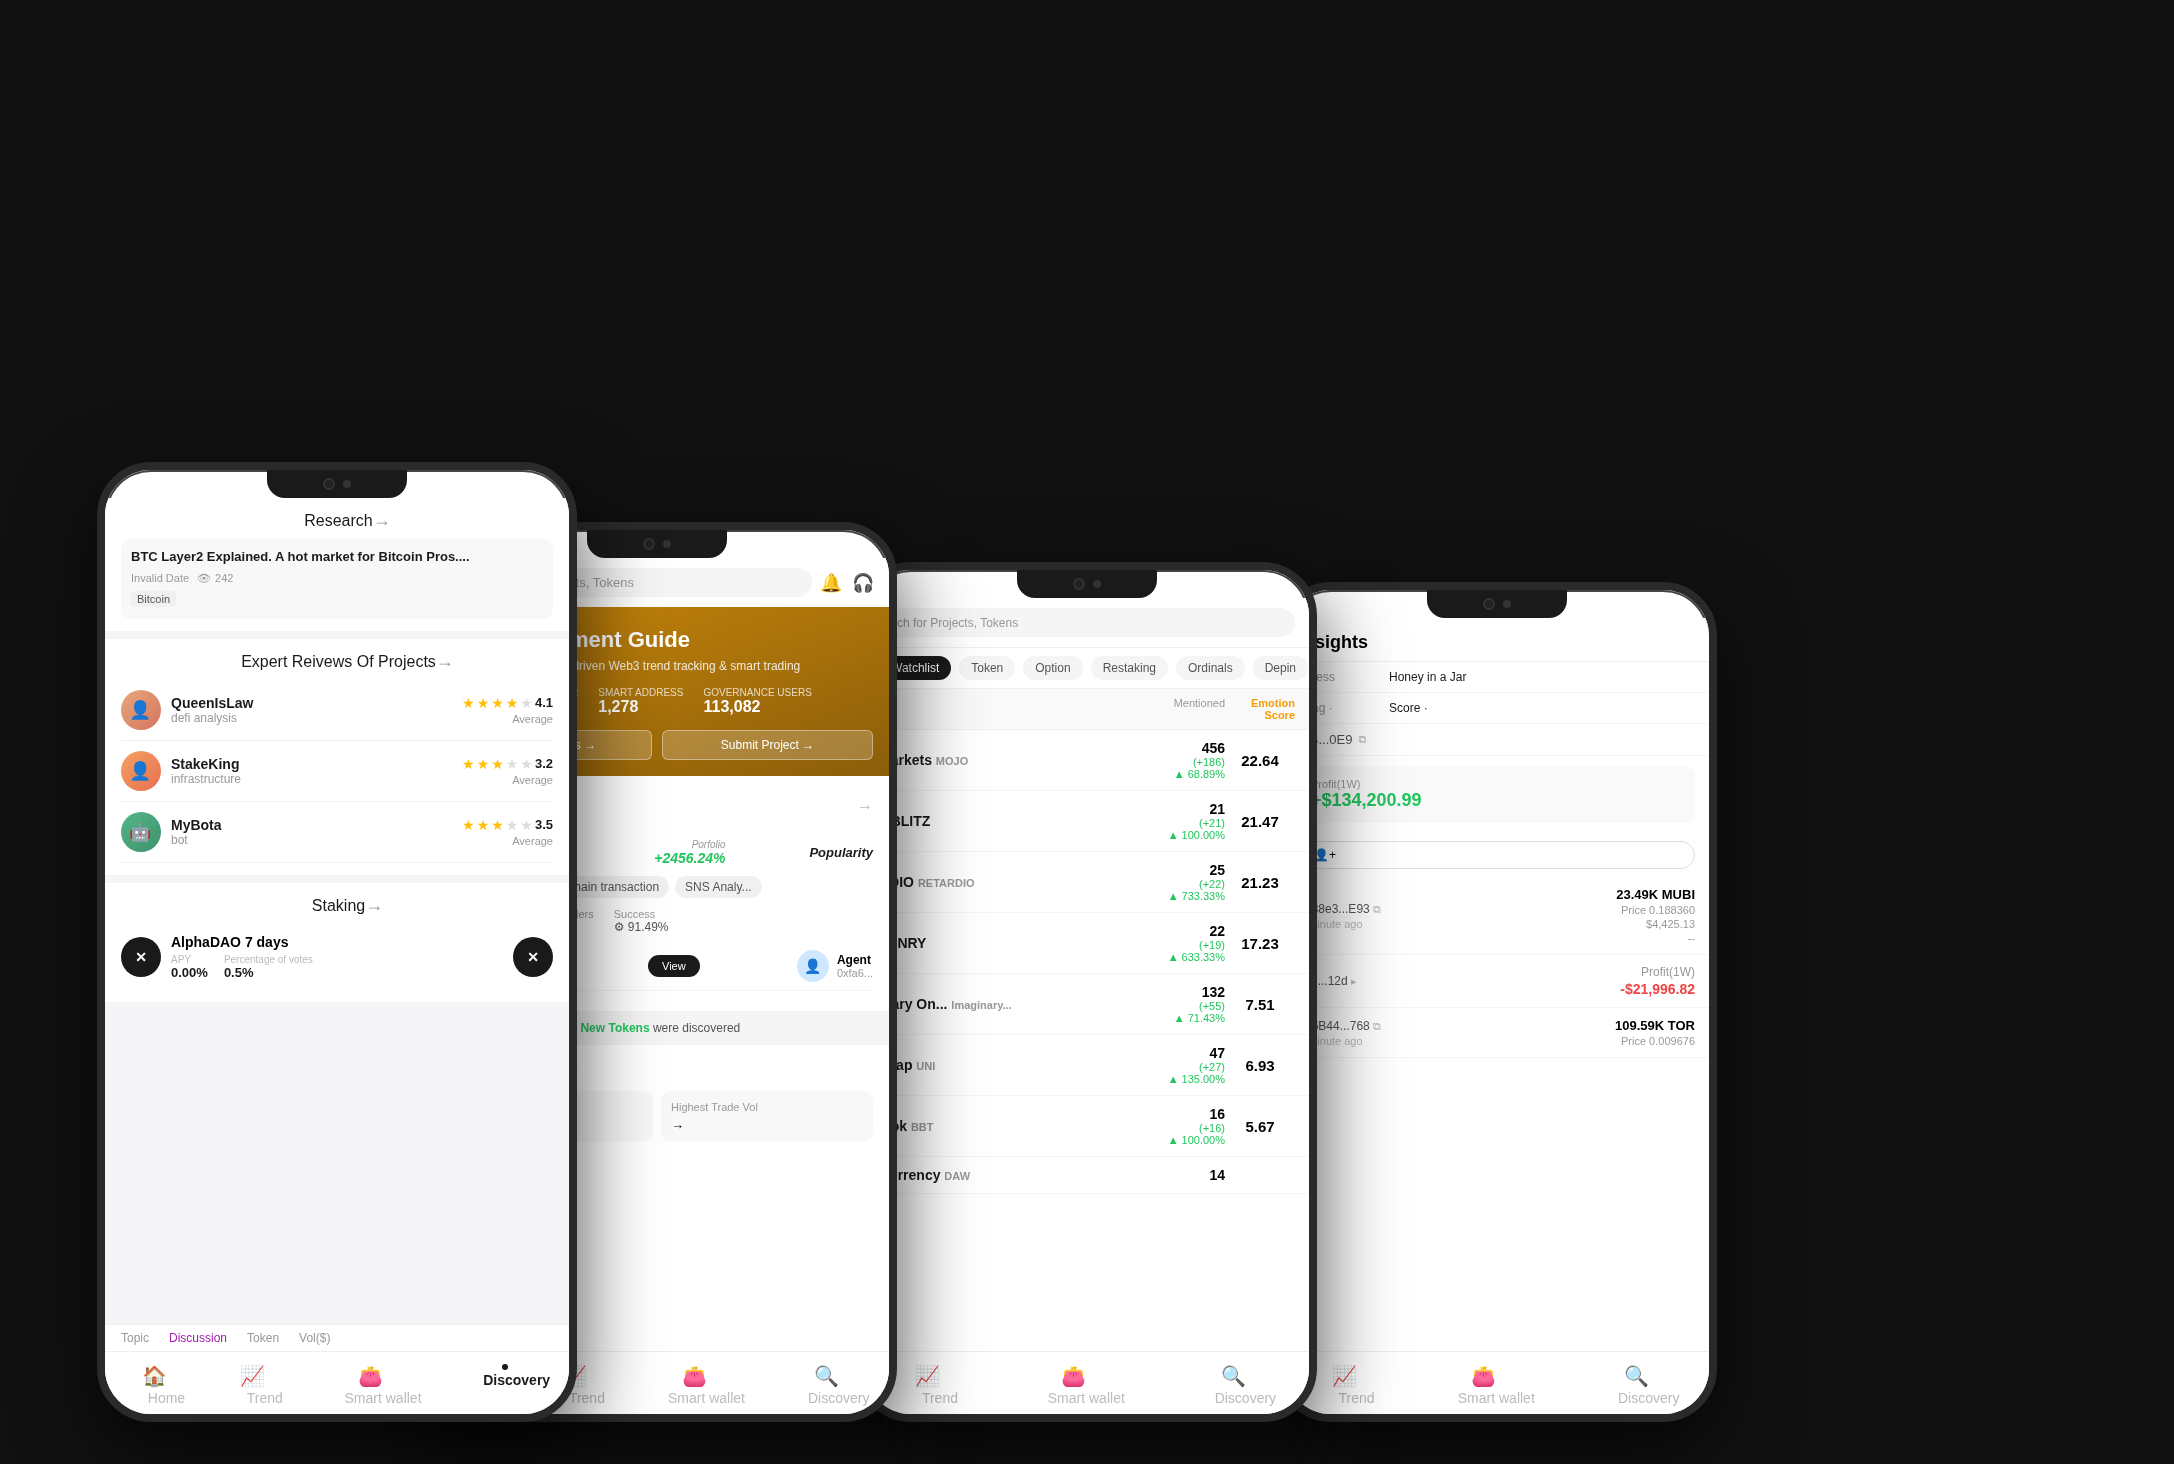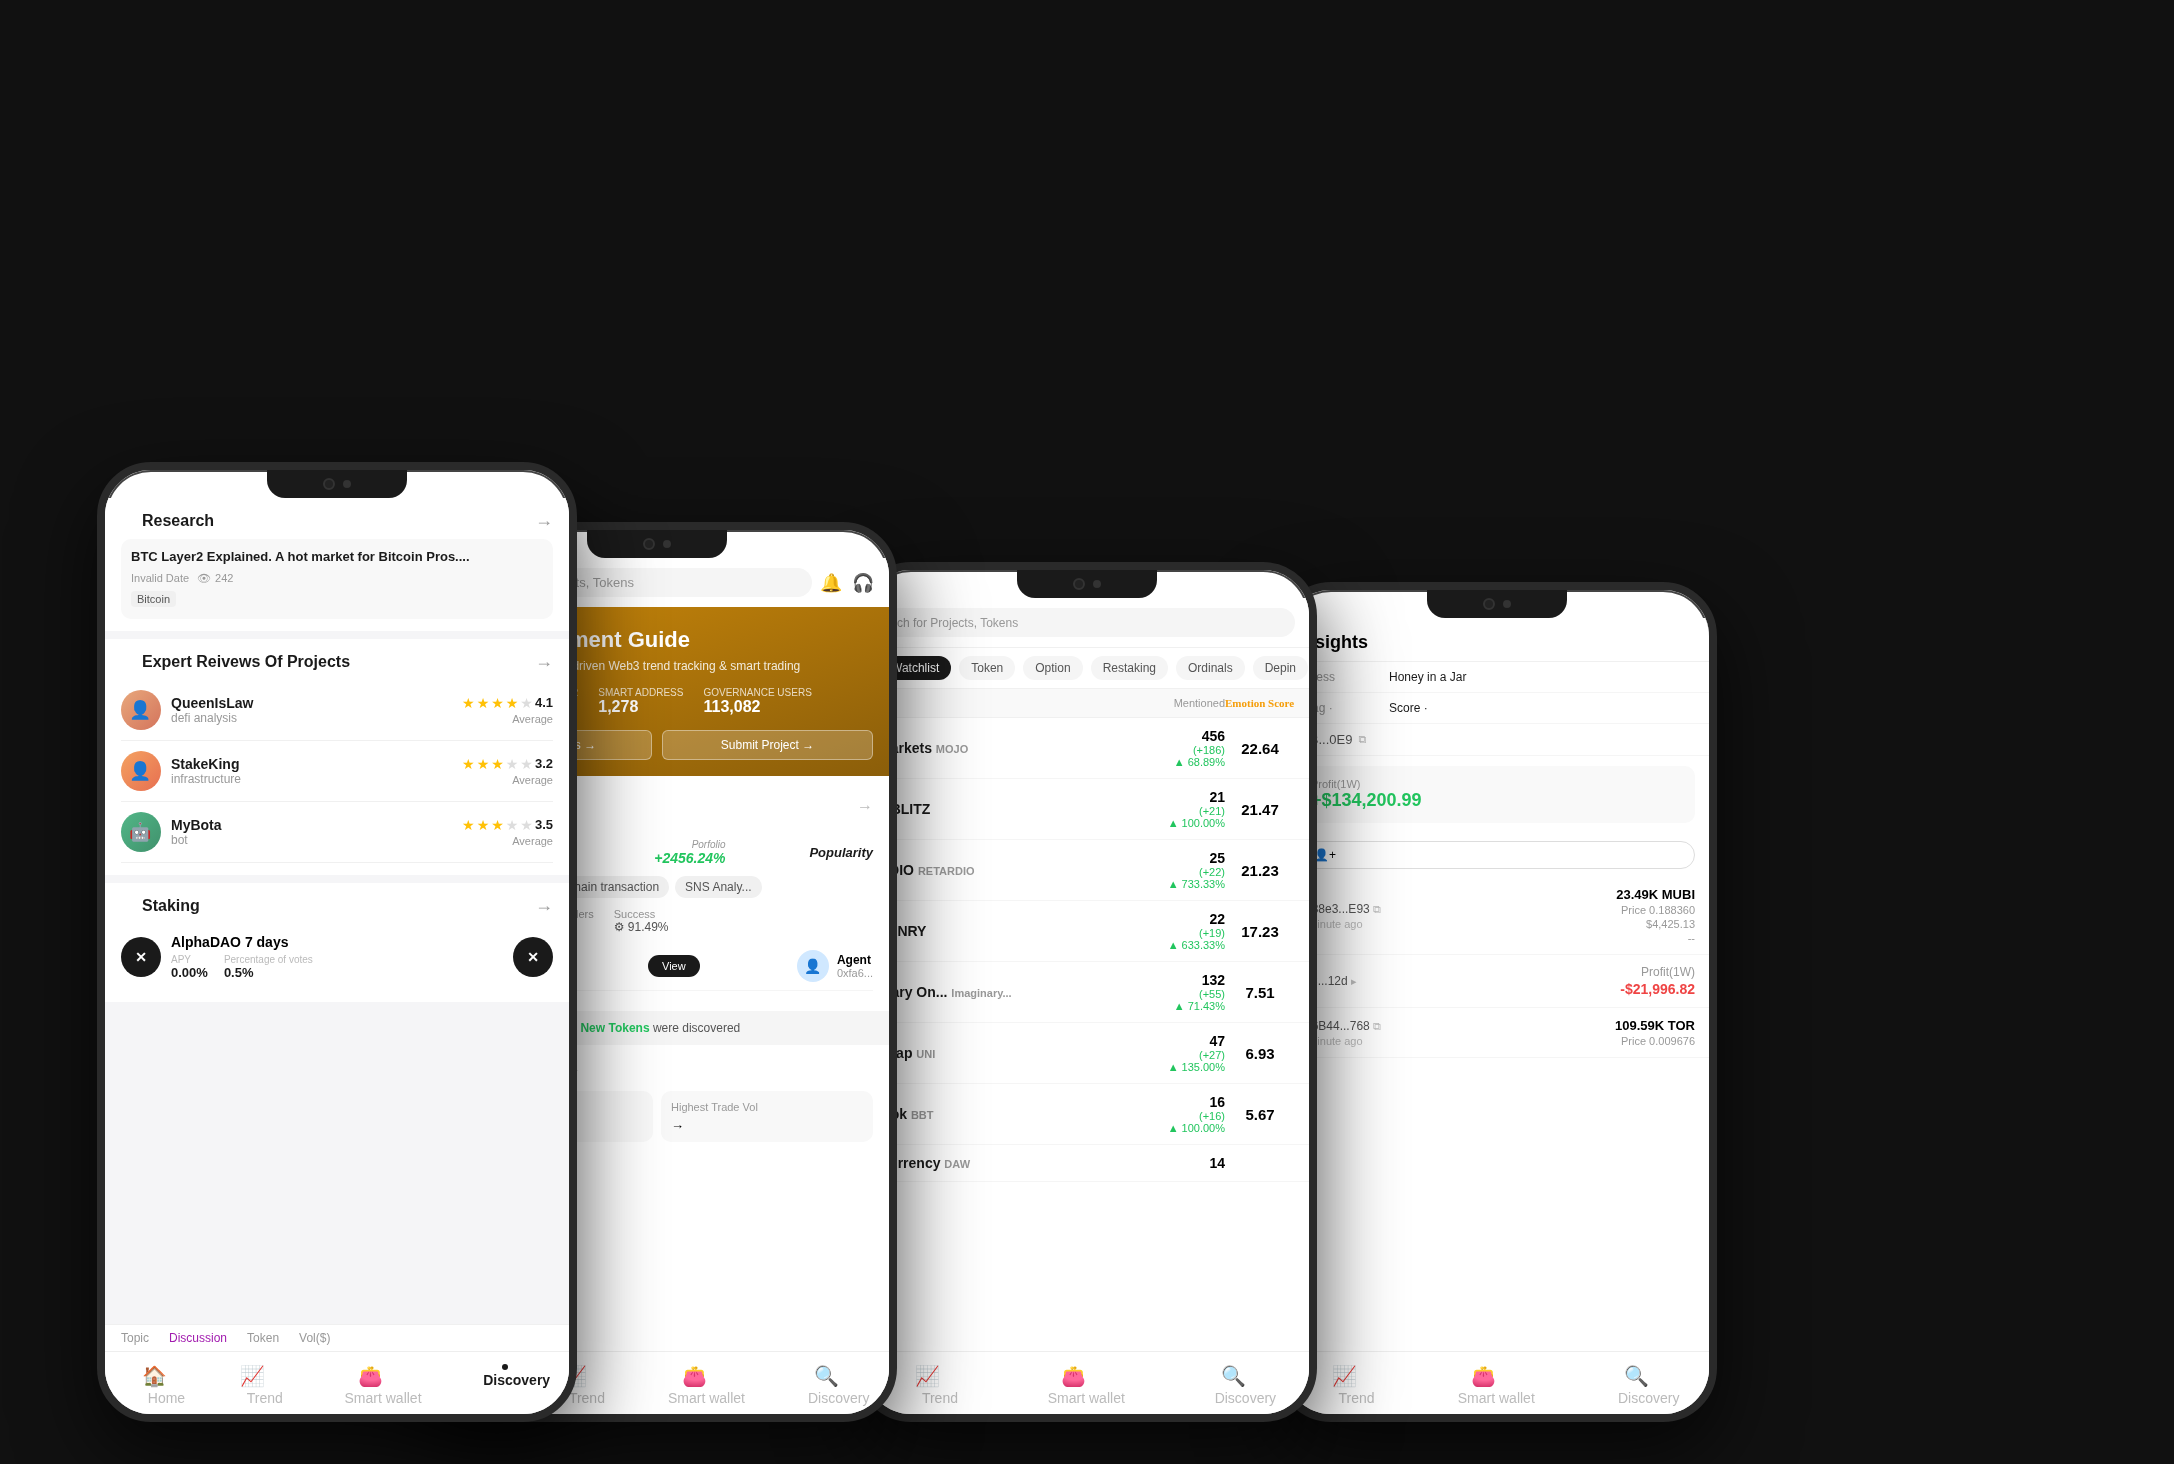--- a/index.html
+++ b/index.html
@@ -109,26 +109,26 @@
     .p1-arrow { color: #999; font-size: 18px; }
 
     .p1-section {
       background: #fff;
       margin: 0 0 8px 0;
       padding: 0 16px 12px;
     }
 
     .p1-section-header {
       font-size: 16px;
-      font-weight: 700;
+      font-weight: 400;
       color: #1a1a1a;
       padding: 12px 0 8px;
       display: flex;
       align-items: center;
-      justify-content: space-between;
+      justify-content: center;
       margin-left: 21px;
     }
 
     .p1-cards-row {
       display: flex;
       gap: 8px;
     }
 
     .p1-research-card {
       flex: 1;
@@ -432,24 +432,23 @@
       padding: 8px 14px;
       background: #f9f9f9;
       border-bottom: 1px solid #f0f0f0;
       font-size: 11px;
       color: #999;
     }
     .p3-list-header .col-token { flex: 1; }
     .p3-list-header .col-mentioned { width: 80px; text-align: right; }
     .p3-list-header .col-emotion {
       width: 70px;
-      text-align: left;
+      text-align: right;
       color: #f59e0b;
       font-weight: 600;
-      font-family: Liberation Serif, serif;
     }
     .p3-list-row {
       display: flex;
       align-items: center;
       padding: 10px 14px;
       border-bottom: 1px solid #f5f5f5;
       background: #fff;
     }
     .p3-token-info { flex: 1; display: flex; flex-direction: column; gap: 2px; }
     .p3-token-name { font-size: 14px; font-weight: 600; color: #1a1a1a; }

